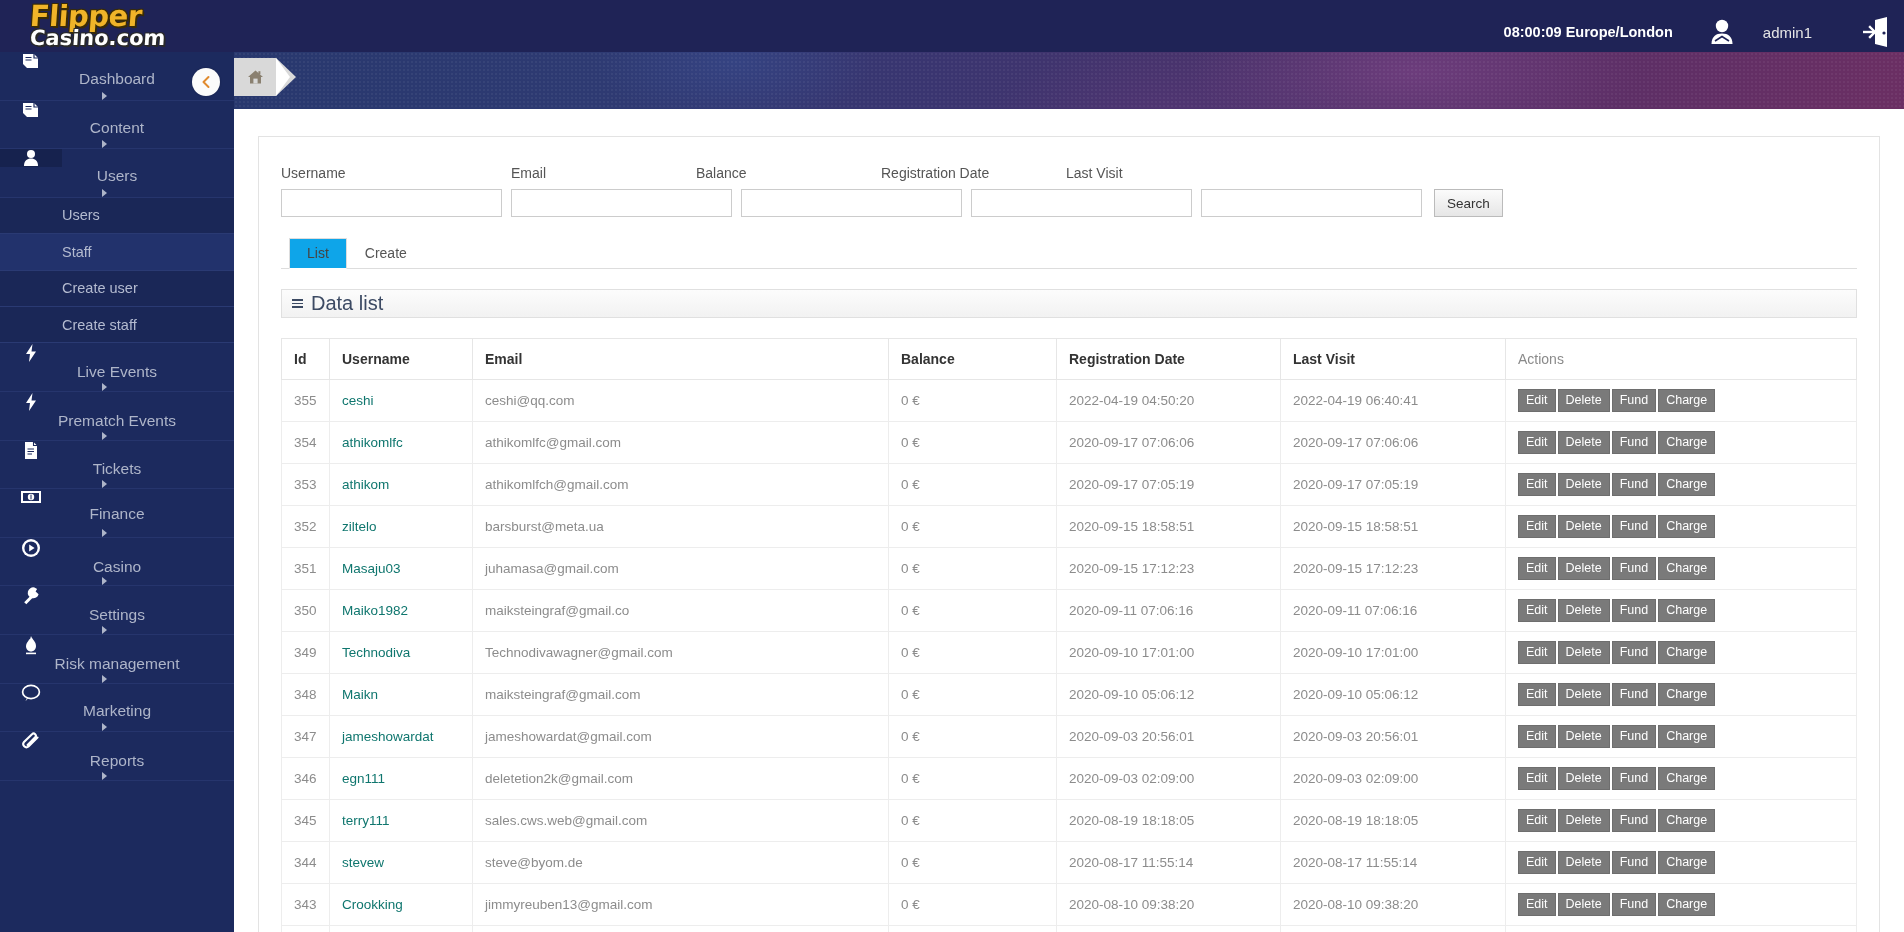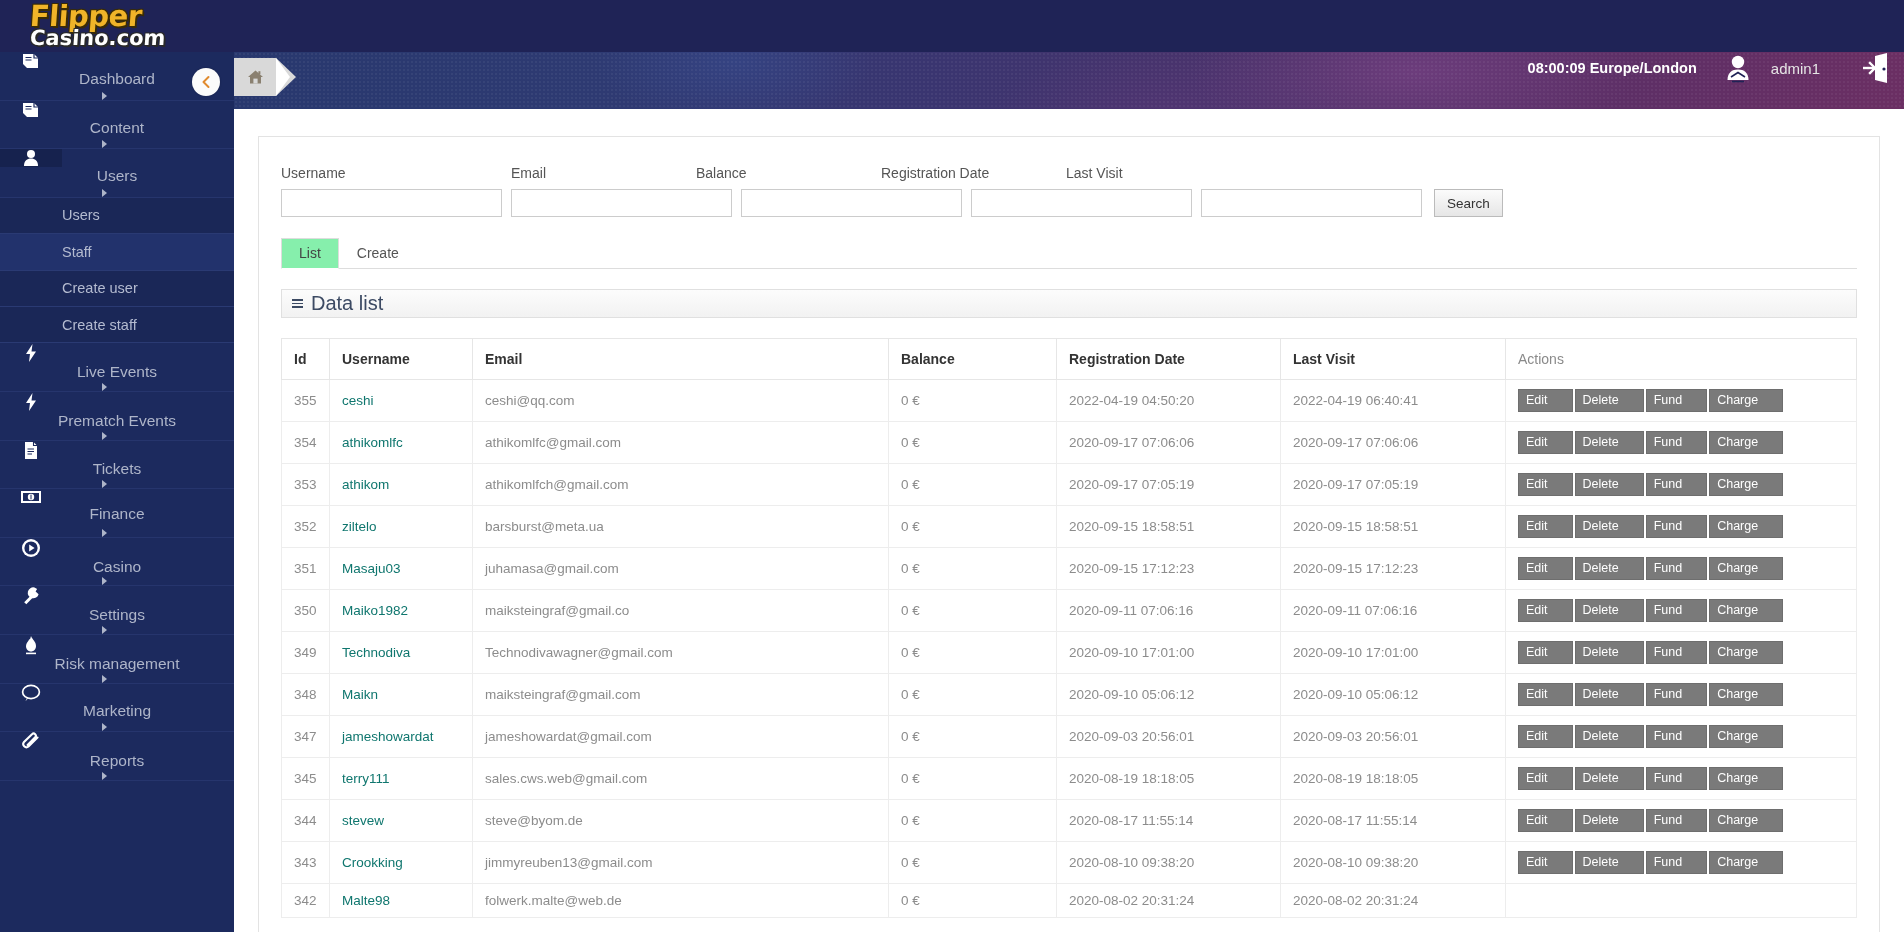--- a/index.html
+++ b/index.html
@@ -31,21 +31,21 @@
     font-family: "DejaVu Sans", sans-serif;
     font-weight: bold; font-size: 21px; letter-spacing: 0px;
     color: #ffffff;
     text-shadow: -1px -1px 0 #2a2a2a, 1px -1px 0 #2a2a2a, -1px 1px 0 #2a2a2a, 1px 1px 0 #2a2a2a, 2px 2px 0 #2a2a2a;
     line-height: 21px;
     transform: skewX(-4deg);
     margin-top: -1px;
   }
   #topbar-right {
     position: absolute; right: 14px; top: 0; height: 64px;
-    display: flex; align-items: center; gap: 8px; margin-top: 36px;
+    display: flex; align-items: center; gap: 16px;
   }
   #clock {
     color: #ffffff; font-size: 14.5px; font-weight: bold;
     margin-right: 16px; white-space: nowrap;
   }
   #user-avatar { width: 34px; height: 34px; margin-right: 8px; }
   #username-label { color: #e5e5e5; font-size: 15px; margin-right: 32px; }
   #logout-btn { width: 30px; height: 34px; cursor: pointer; }
 
   
@@ -177,24 +177,25 @@
     border-bottom: 1px solid #ddd;
     height: 32px;
   }
   .tab {
     padding: 6px 17px 7px 17px;
     font-size: 14px; color: #555; cursor: pointer;
     position: relative; top: 1px;
     border: 1px solid transparent;
   }
   .tab.active {
-    background: #86efac;
+    background: #0ea5e9;
     border: 1px solid #ddd;
     border-bottom-color: #fff;
     color: #444;
+    margin-left: 8px;
   }
 
   
   #data-list-bar {
     margin-top: 20px;
     height: 29px;
     background: linear-gradient(#fcfcfc, #f2f2f2);
     border: 1px solid #e0e0e0;
     display: flex; align-items: center;
     padding-left: 10px; gap: 8px;
@@ -234,21 +235,21 @@
   .col-regdate  { width: 224px; }
   .col-lastvisit{ width: 225px; }
   .col-actions  { width: auto; }
 
   td.c-actions { padding: 6px 0 6px 12px; }
   .act-btn {
     display: inline-block;
     background: #7a7a7a;
     color: #fff;
     font-size: 12.5px;
-    padding: 3px 24px 4px 7px;
+    padding: 3px 7px 4px 7px;
     margin-right: 2px;
     border: 1px solid #6e6e6e;
     cursor: pointer;
     line-height: 14px;
     vertical-align: middle;
   }
 </style>
 </head>
 <body>
 
@@ -586,20 +587,29 @@
           <tr>
     <td class="c-id">347</td>
     <td class="c-username">jameshowardat</td>
     <td class="c-email">jameshowardat@gmail.com</td>
     <td class="c-balance">0 €</td>
     <td class="c-reg">2020-09-03 20:56:01</td>
     <td class="c-last">2020-09-03 20:56:01</td>
     <td class="c-actions"><span class="act-btn">Edit</span><span class="act-btn">Delete</span><span class="act-btn">Fund</span><span class="act-btn">Charge</span></td>
   </tr>
           <tr>
+    <td class="c-id">346</td>
+    <td class="c-username">egn111</td>
+    <td class="c-email">deletetion2k@gmail.com</td>
+    <td class="c-balance">0 €</td>
+    <td class="c-reg">2020-09-03 02:09:00</td>
+    <td class="c-last">2020-09-03 02:09:00</td>
+    <td class="c-actions"><span class="act-btn">Edit</span><span class="act-btn">Delete</span><span class="act-btn">Fund</span><span class="act-btn">Charge</span></td>
+  </tr>
+          <tr>
     <td class="c-id">345</td>
     <td class="c-username">terry111</td>
     <td class="c-email">sales.cws.web@gmail.com</td>
     <td class="c-balance">0 €</td>
     <td class="c-reg">2020-08-19 18:18:05</td>
     <td class="c-last">2020-08-19 18:18:05</td>
     <td class="c-actions"><span class="act-btn">Edit</span><span class="act-btn">Delete</span><span class="act-btn">Fund</span><span class="act-btn">Charge</span></td>
   </tr>
           <tr>
     <td class="c-id">344</td>

